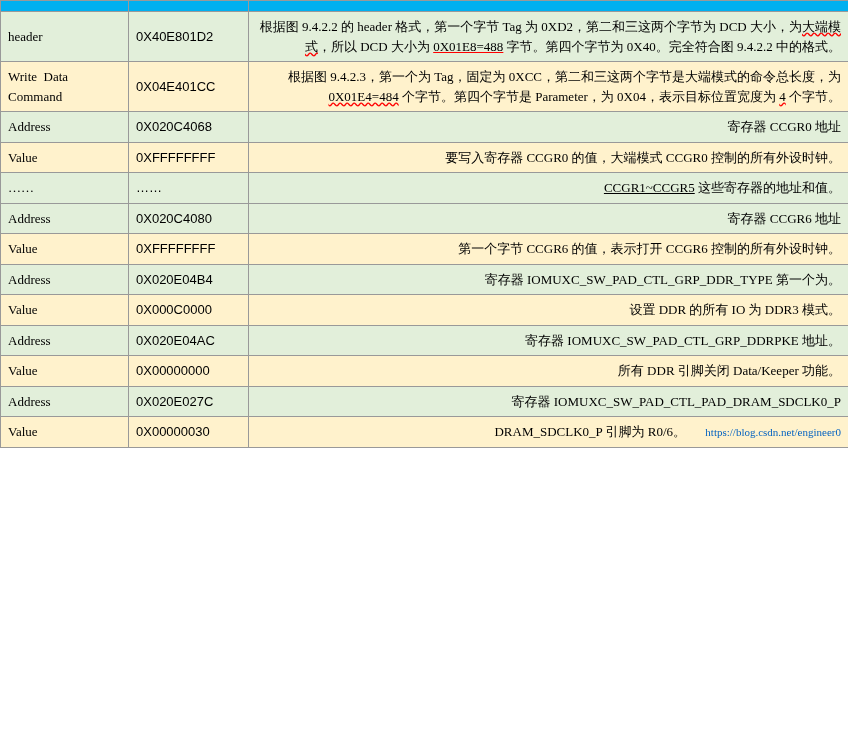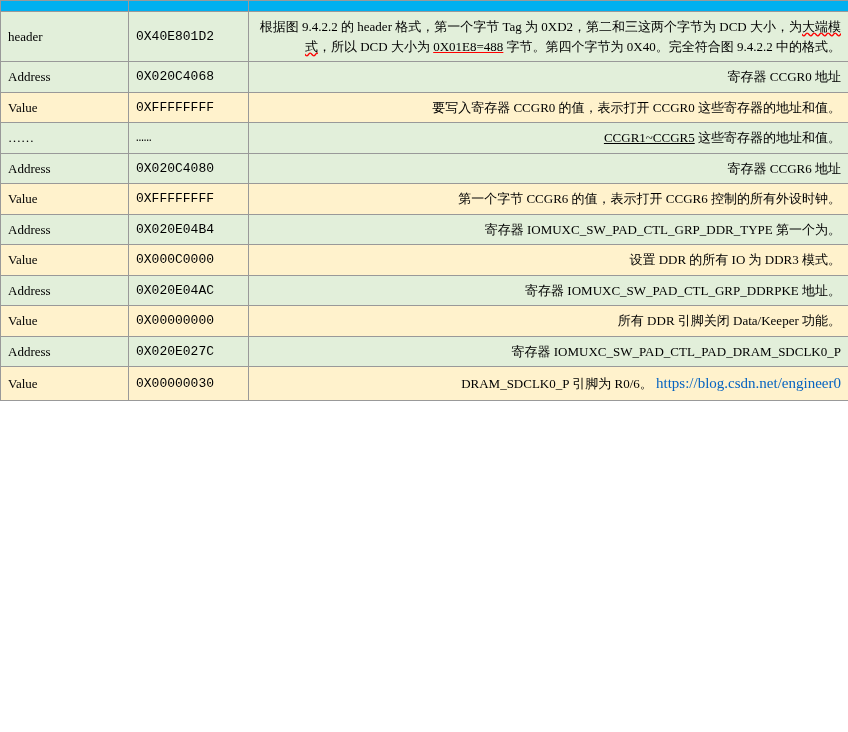--- a/index.html
+++ b/index.html
@@ -50,21 +50,21 @@
     .row-address4 td { background-color: #E2EFDA; }
     .row-value4 td { background-color: #FFF2CC; }
     .row-address5 td { background-color: #E2EFDA; }
     .row-value5 td { background-color: #FFF2CC; }
     td.struct-cell {
       text-align: left;
       white-space: normal;
     }
     td.data-cell {
       text-align: left;
-      font-family: Liberation Mono, monospace;
+      font-family: Liberation Sans, sans-serif;
     }
     td.desc-cell {
       text-align: right;
     }
   </style>
 </head>
 <body>
 
 <div class="table-container">
   <table>
@@ -79,29 +79,35 @@
         <th></th>
         <th></th>
       </tr>
     </thead>
     <tbody id="table-body">
     <tr class="row-header">
           <td class="struct-cell" style="white-space: pre-wrap;">header</td>
           <td class="data-cell">0X40E801D2</td>
           <td class="desc-cell"><span>根据图 9.4.2.2 的 header 格式，第一个字节 Tag 为 0XD2，第二和三这两个字节为 DCD 大小，为</span><span style="text-decoration: underline wavy red;">大端模式</span><span>，所以 DCD 大小为 </span><span style="text-decoration: underline red;">0X01E8=488</span><span> 字节。第四个字节为 0X40。完全符合图 9.4.2.2 中的格式。</span></td>
         </tr>
+        <tr class="row-write-cmd">
+          <td class="struct-cell" style="white-space: pre-wrap;">Write  Data
+Command</td>
+          <td class="data-cell">0X04E401CC</td>
+          <td class="desc-cell"><span>根据图 9.4.2.3，第一个为 Tag，固定为 0XCC，第二和三这两个字节是大端模式的命令总长度，为 </span><span style="text-decoration: underline wavy red;">0X01E4=484</span><span> 个字节。第四个字节是 Parameter，为 0X04，表示目标位置宽度为 </span><span style="text-decoration: underline wavy red;">4</span><span> 个字节。</span></td>
+        </tr>
         <tr class="row-address">
           <td class="struct-cell" style="white-space: pre-wrap;">Address</td>
           <td class="data-cell">0X020C4068</td>
           <td class="desc-cell">寄存器 CCGR0 地址</td>
         </tr>
         <tr class="row-value">
           <td class="struct-cell" style="white-space: pre-wrap;">Value</td>
           <td class="data-cell">0XFFFFFFFF</td>
-          <td class="desc-cell">要写入寄存器 CCGR0 的值，表示打开 CCGR0 这些寄存器的地址和值。</td>
+          <td class="desc-cell">要写入寄存器 CCGR0 的值，大端模式 CCGR0 控制的所有外设时钟。</td>
         </tr>
         <tr class="row-dots">
           <td class="struct-cell" style="white-space: pre-wrap;">……</td>
           <td class="data-cell">……</td>
           <td class="desc-cell"><span style="text-decoration: underline; font-family: Liberation Serif, serif;">CCGR1~CCGR5</span><span> 这些寄存器的地址和值。</span></td>
         </tr>
         <tr class="row-address2">
           <td class="struct-cell" style="white-space: pre-wrap;">Address</td>
           <td class="data-cell">0X020C4080</td>
           <td class="desc-cell">寄存器 CCGR6 地址</td>
@@ -132,17 +138,17 @@
           <td class="desc-cell">所有 DDR 引脚关闭 Data/Keeper 功能。</td>
         </tr>
         <tr class="row-address5">
           <td class="struct-cell" style="white-space: pre-wrap;">Address</td>
           <td class="data-cell">0X020E027C</td>
           <td class="desc-cell">寄存器 IOMUXC_SW_PAD_CTL_PAD_DRAM_SDCLK0_P</td>
         </tr>
         <tr class="row-value5">
           <td class="struct-cell" style="white-space: pre-wrap;">Value</td>
           <td class="data-cell">0X00000030</td>
-          <td class="desc-cell"><span>DRAM_SDCLK0_P 引脚为 R0/6。 </span><span style="color: rgb(5, 99, 193); font-size: 15px;">https://blog.csdn.net/engineer0</span></td>
+          <td class="desc-cell"><span>DRAM_SDCLK0_P 引脚为 R0/6。 </span><span style="color: rgb(5, 99, 193); font-size: 11px; margin-left: 16px;">https://blog.csdn.net/engineer0</span></td>
         </tr>
       </tbody>
   </table>
 </div>
 
 </body></html>

